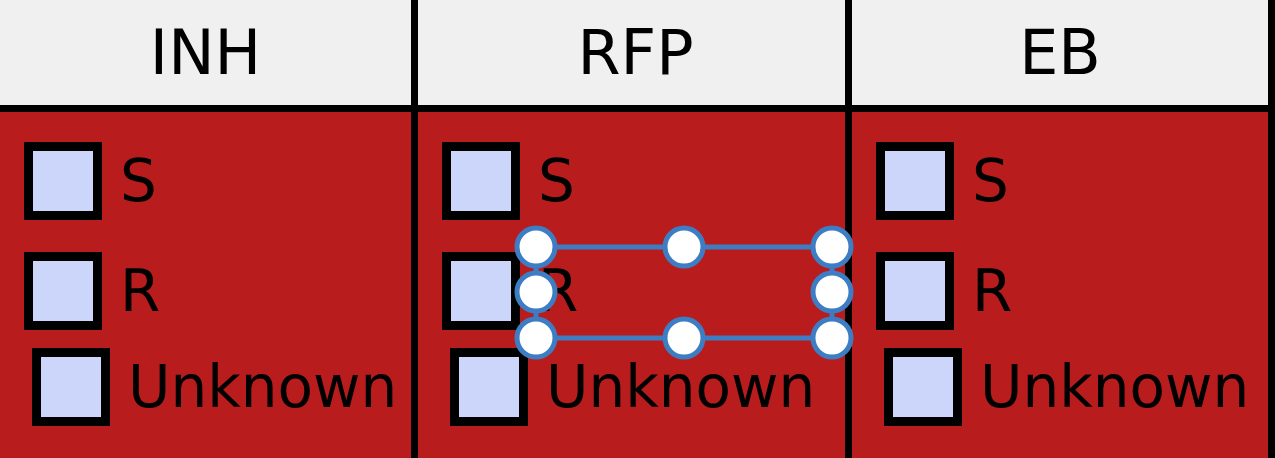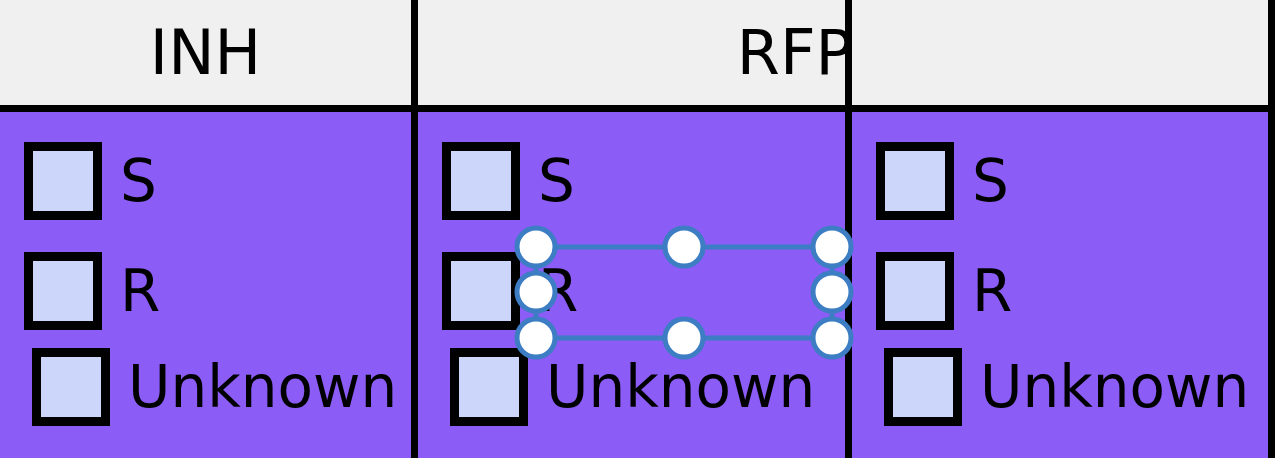--- a/index.html
+++ b/index.html
@@ -9,21 +9,21 @@
     background: #ffffff;
   }
   body {
     font-family: "DejaVu Sans", "Liberation Sans", sans-serif;
   }
 
   .stage {
     position: relative;
     width: 1275px;
     height: 458px;
-    background: #8b5cf6;
+    background: #b91c1c;
     overflow: hidden;
   }
 
   
   .header-band {
     position: absolute;
     left: 0;
     top: 0;
     width: 1275px;
     height: 105px;
@@ -45,21 +45,21 @@
     display: flex;
     align-items: center;
     justify-content: center;
     font-size: 62px;
     line-height: 1;
     color: #000000;
     letter-spacing: 0px;
     white-space: nowrap;
   }
   .header-cell.c0 { left: 0px;   width: 411px; }
-  .header-cell.c1 { left: 418px; width: 435px; justify-content: flex-end; }
+  .header-cell.c1 { left: 418px; width: 435px; }
   .header-cell.c2 { left: 852px; width: 416px; }
 
   
   .vdiv {
     position: absolute;
     top: 0;
     width: 7px;
     height: 458px;
     background: #000000;
   }
@@ -134,20 +134,23 @@
   <div class="header-band" style="background: rgb(240, 240, 240);"></div>
 
   <div class="header-cell c0">
     <span>INH</span>
   </div>
 
   <div class="header-cell c1">
     <span>RFP</span>
   </div>
 
+  <div class="header-cell c2">
+    <span>EB</span>
+  </div>
 
   <div class="header-rule" style="background: rgb(0, 0, 0);"></div>
 
   <div class="col-body c0">
     <div class="legend-row r0">
       <span class="swatch" style="background: rgb(204, 214, 251); border-color: rgb(0, 0, 0);"></span>
       <span class="legend-label">S</span>
     </div>
     <div class="legend-row r1">
       <span class="swatch" style="background: rgb(204, 214, 251); border-color: rgb(0, 0, 0);"></span>

